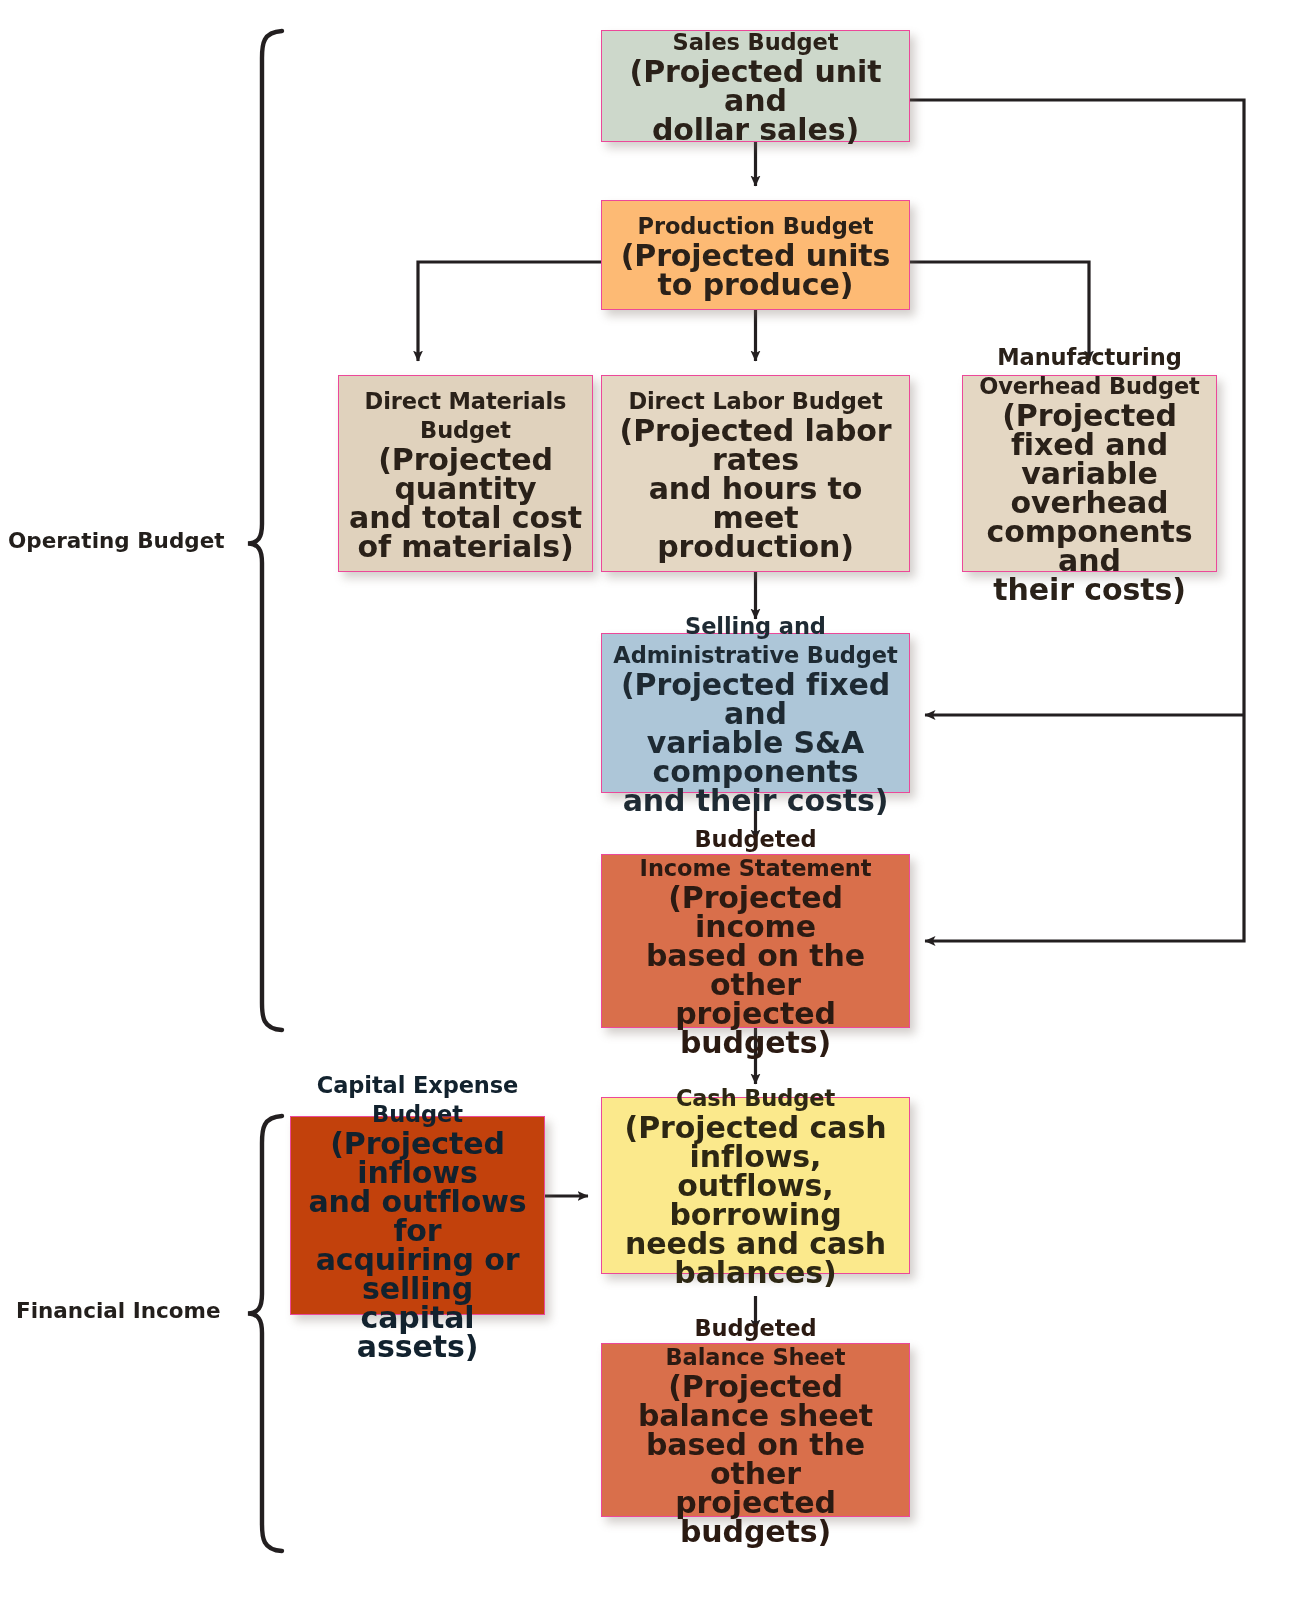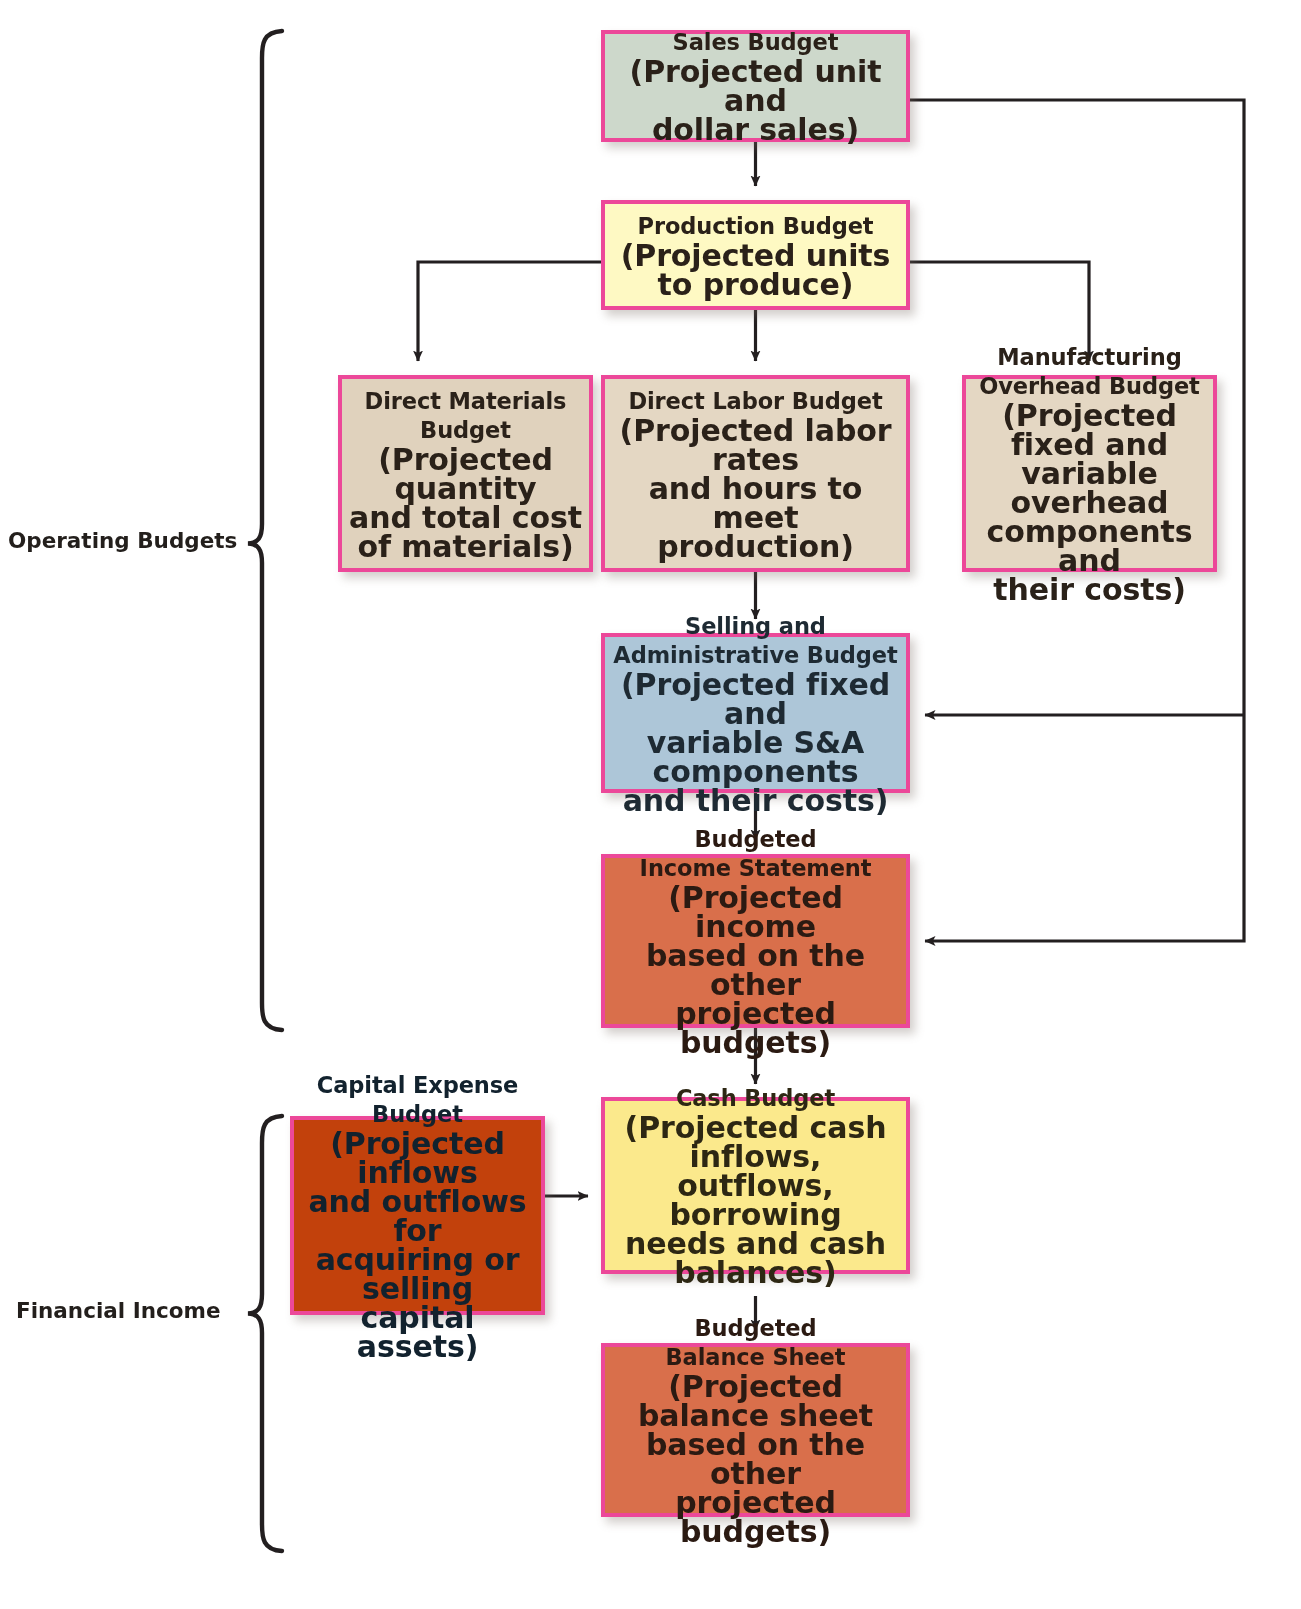--- a/index.html
+++ b/index.html
@@ -21,21 +21,21 @@
     position: absolute;
     left: 0;
     top: 0;
     width: 1301px;
     height: 1609px;
     pointer-events: none;
   }
   .node {
     position: absolute;
     box-sizing: border-box;
-    border: 4px solid #ec4899;
+    border: 1px solid #ec4899;
     display: flex;
     flex-direction: column;
     align-items: center;
     justify-content: center;
     text-align: center;
     color: #2a2119;
     box-shadow: 5px 6px 9px rgba(120,110,100,0.33);
     padding: 16px 6px;
   }
   .node .ttl {
@@ -51,21 +51,21 @@
     letter-spacing: -0.1px;
   }
   .bracket-label {
     position: absolute;
     font-weight: bold;
     font-size: 21.5px;
     color: #231f1c;
     white-space: nowrap;
   }
   #n-sales    { left:601px; top:30px;   width:309px; height:112px; background:#cdd8cb; }
-  #n-prod     { left:601px; top:200px;  width:309px; height:110px; background:#fef9c3; }
+  #n-prod     { left:601px; top:200px;  width:309px; height:110px; background:#fdba74; }
   #n-dm       { left:290px; top:375px;  width:255px; height:197px; background:#e0d2bd;margin-left:48px; }
   #n-dl       { left:601px; top:375px;  width:309px; height:197px; background:#e4d7c3;text-align:center; }
   #n-moh      { left:962px; top:375px;  width:255px; height:197px; background:#e4d7c3; }
   #n-sa       { left:601px; top:633px;  width:309px; height:160px; background:#adc6d8; color:#1e2a33; }
   #n-bis      { left:601px; top:854px;  width:309px; height:174px; background:#d96f4b; color:#2b1a12; }
   #n-cap      { left:290px; top:1116px; width:255px; height:199px; background:#c2410c; color:#12222e; }
   #n-cash     { left:601px; top:1097px; width:309px; height:177px; background:#fbe98c; color:#2d2713; }
   #n-bbs      { left:601px; top:1343px; width:309px; height:174px; background:#d96f4b; color:#2b1a12; }
   #lbl-operating { left:8px;  top:528px;  }
   #lbl-financial { left:16px; top:1298px; }
@@ -104,21 +104,21 @@
       <path d="M545,1196 L588,1196" marker-end="url(#ah)"></path>
 
       <path d="M755.5,1296 L755.5,1330" marker-end="url(#ah)"></path>
 
       <path stroke-width="4.4" stroke-linecap="round" d="M282,31 C263,32 262,44 262,58 L262,524 C262,538 258,543 248,543.5 C258,544 262,549 262,563 L262,1003 C262,1017 263,1029 282,1030"></path>
 
       <path stroke-width="4.4" stroke-linecap="round" d="M282,1116 C263,1117 262,1129 262,1143 L262,1294 C262,1308 258,1313 248,1313.5 C258,1314 262,1319 262,1333 L262,1524 C262,1538 263,1550 282,1551"></path>
     </g>
   </svg>
 
-  <div class="bracket-label" id="lbl-operating">Operating Budgets</div>
+  <div class="bracket-label" id="lbl-operating">Operating Budget</div>
   <div class="bracket-label" id="lbl-financial">Financial Income</div>
 
   <div class="node" id="n-sales">
     <div class="ttl">Sales Budget</div>
     <div class="sub">(Projected unit and<br>dollar sales)</div>
   </div>
 
   <div class="node" id="n-prod">
     <div class="ttl">Production Budget</div>
     <div class="sub">(Projected units<br>to produce)</div>

